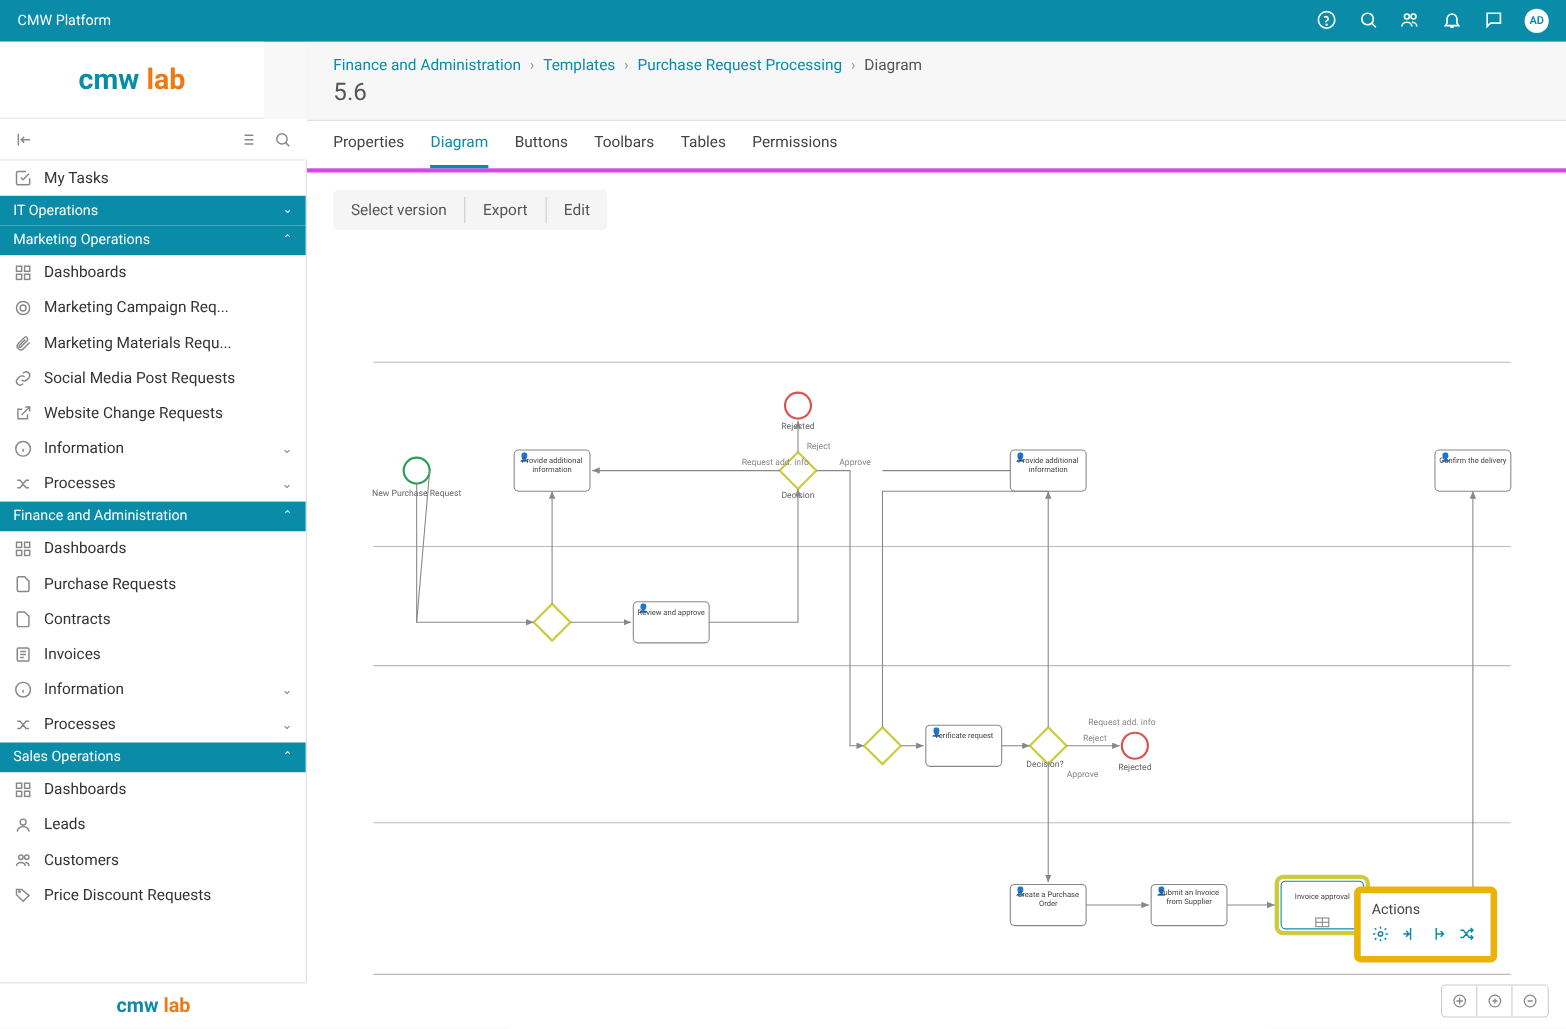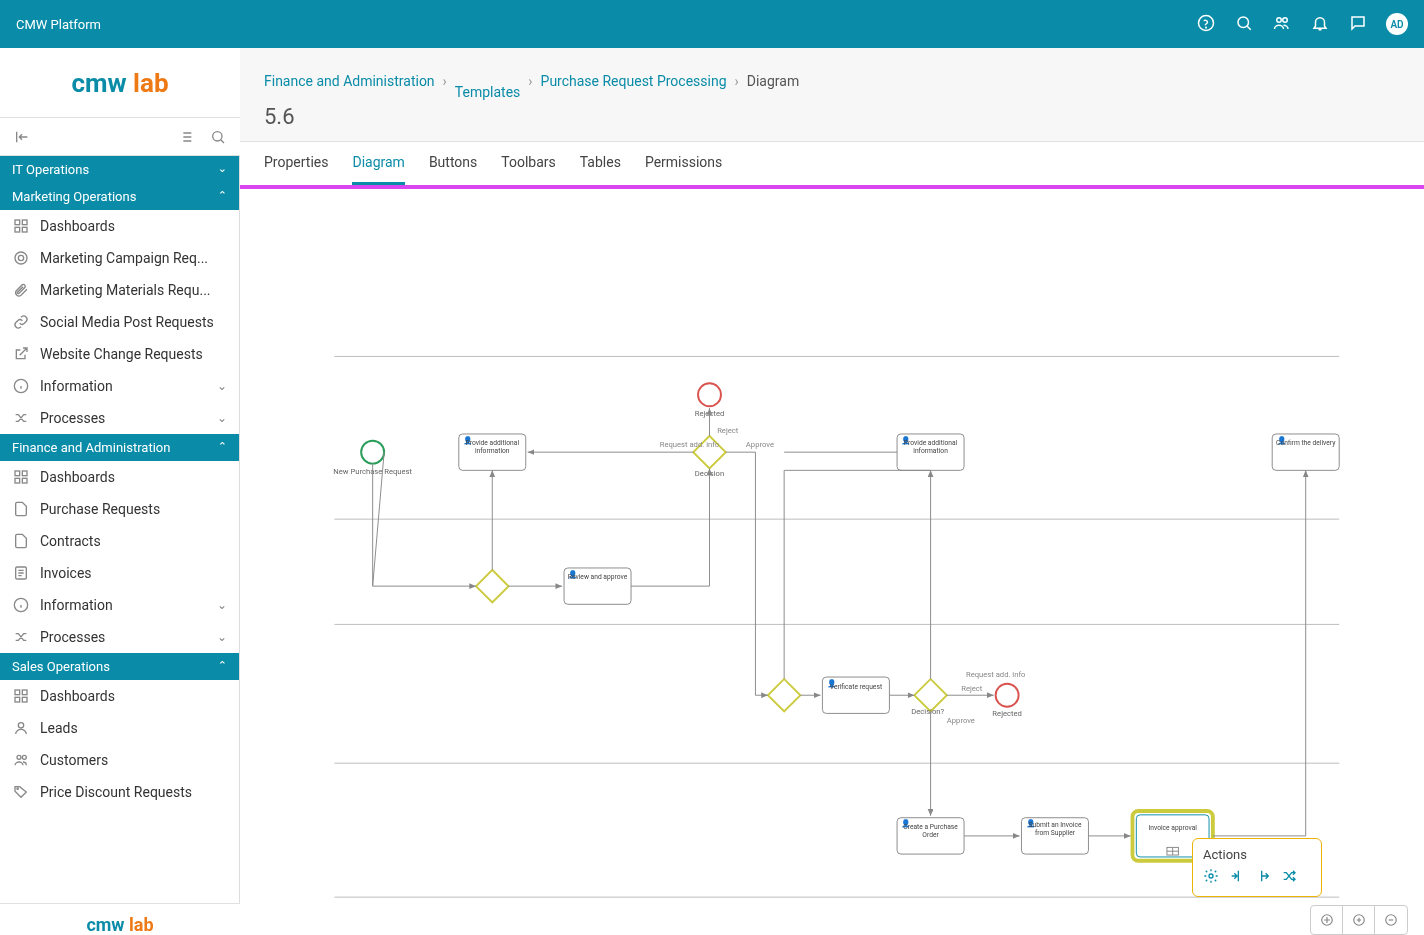--- a/index.html
+++ b/index.html
@@ -1,27 +1,27 @@
 <!DOCTYPE html>
 <html><head>
 <meta charset="utf-8">
 <style>
 *{margin:0;padding:0;box-sizing:border-box;font-family:-apple-system,BlinkMacSystemFont,"Segoe UI",Roboto,sans-serif}
 body{background:#f5f5f5;overflow:hidden}
-.topbar{background:#0a8ca8;height:48px;display:flex;align-items:center;justify-content:space-between;padding:0 16px;color:#fff}
+.topbar{background:#0a8ca8;height:38px;display:flex;align-items:center;justify-content:space-between;padding:0 16px;color:#fff}
 .topbar-title{font-size:13px;font-weight:400}
 .topbar-icons{display:flex;gap:18px;}
 .topbar-icon{width:20px;height:20px;cursor:pointer;display:flex;align-items:center;justify-content:center}
 .avatar{width:22px;height:22px;border-radius:50%;background:#fff;color:#0a8ca8;display:flex;align-items:center;justify-content:center;font-size:10px;font-weight:600}
 .main-layout{display:flex;height:calc(100vh - 38px)}
 .logo-area{width:240px;height:70px;display:flex;align-items:center;justify-content:center;background:#fff;border-bottom:1px solid #e0e0e0}
 .logo-text{font-size:26px;font-weight:700}
 .logo-cmw{color:#0a8ca8}
 .logo-lab{color:#ee7a15}
-.left-col{width:240px;display:flex;flex-direction:column;background:#f8f8f8}
+.left-col{width:279px;display:flex;flex-direction:column;background:#f8f8f8}
 .sidebar-top{height:38px;display:flex;align-items:center;padding:0 10px;border-bottom:1px solid #e0e0e0;gap:8px;background:#fff}
 .sidebar-top-spacer{flex:1}
 .sidebar-icon-btn{width:24px;height:24px;display:flex;align-items:center;justify-content:center;color:#888;cursor:pointer}
 .sidebar-body{flex:1;overflow-y:auto;background:#fff;border-right:1px solid #ddd}
 .sidebar-item{display:flex;align-items:center;padding:7px 12px;font-size:14px;color:#333;cursor:pointer;gap:10px}
 .sidebar-item-icon{width:18px;height:18px;flex-shrink:0;color:#888;display:flex;align-items:center;justify-content:center}
 .sidebar-item-label{flex:1;white-space:nowrap;overflow:hidden;text-overflow:ellipsis}
 .sidebar-item-chevron{color:#888;font-size:12px}
 .sidebar-header{background:#0a8ca8;color:#fff;padding:6px 12px;font-size:13px;display:flex;align-items:flex-start;justify-content:space-between;cursor:pointer}
 .sidebar-header-chevron{font-size:11px}
@@ -37,21 +37,21 @@
 .tab{padding:12px 0;font-size:14px;color:#444;cursor:pointer;border-bottom:3px solid transparent}
 .tab.active{color:#0a8ca8;border-bottom-color:#0a8ca8}
 .canvas-wrap{flex:1;background:#fff;margin:0;position:relative;overflow:hidden}
 .toolbar-pill{position:absolute;top:16px;left:24px;background:#f5f5f5;border-radius:4px;display:flex;align-items:center;padding:6px 0}
 .toolbar-opt{padding:4px 16px;font-size:14px;color:#555;cursor:pointer;border-right:1px solid #ccc}
 .toolbar-opt:last-child{border-right:none}
 .diagram-svg{position:absolute;inset:0;width:100%;height:100%}
 .zoom-controls{position:absolute;bottom:10px;right:16px;background:#fff;border:1px solid #ccc;border-radius:4px;display:flex}
 .zoom-btn{width:32px;height:28px;display:flex;align-items:center;justify-content:center;border-right:1px solid #ccc;color:#888;cursor:pointer;font-size:16px}
 .zoom-btn:last-child{border-right:none}
-.actions-panel{position:absolute;border:1px solid #eab308;border-radius:6px;background:#fff;padding:8px 10px;width:130px}
+.actions-panel{position:absolute;border:6px solid #eab308;border-radius:6px;background:#fff;padding:8px 10px;width:130px}
 .actions-title{font-size:13px;color:#444;margin-bottom:6px}
 .actions-icons{display:flex;gap:10px;color:#0a8ca8}
 .actions-icons span{cursor:pointer;font-size:16px}
 ::-webkit-scrollbar{width:8px}
 ::-webkit-scrollbar-thumb{background:#ccc;border-radius:4px}
 </style>
 </head>
 <body>
 
 <div class="topbar">
@@ -109,20 +109,28 @@
           </svg>
         </div>
       <div class="sidebar-icon-btn">
           <svg width="16" height="16" viewBox="0 0 24 24" fill="none" stroke="#888" stroke-width="2">
             <circle cx="11" cy="11" r="7"></circle>
             <path d="M21 21l-5-5"></path>
           </svg>
         </div>
     </div>
     <div class="sidebar-body" id="sidebar-body">
+        <div class="sidebar-item">
+          <span class="sidebar-item-icon">
+            <svg width="16" height="16" viewBox="0 0 24 24" fill="none" stroke="currentColor" stroke-width="2">
+              <path d="M9 11l3 3 8-8M21 12v7a2 2 0 01-2 2H5a2 2 0 01-2-2V5a2 2 0 012-2h11"></path>
+            </svg>
+          </span>
+          <span class="sidebar-item-label">My Tasks</span>
+        </div>
         <div class="sidebar-header">
           <span>IT Operations</span>
           <span class="sidebar-header-chevron">⌄</span>
         </div>
         <div class="sidebar-header">
           <span>Marketing Operations</span>
           <span class="sidebar-header-chevron">⌃</span>
         </div>
         <div class="sidebar-item">
           <span class="sidebar-item-icon">
@@ -293,37 +301,42 @@
     <div class="sidebar-footer">
       <span class="logo-text"><span class="logo-cmw">cmw</span><span class="logo-lab"> lab</span></span>
     </div>
   </div>
 
   <div class="right-col">
     <div class="breadcrumb-area">
       <div class="breadcrumb" id="breadcrumb">
           <span style="cursor: pointer;">Finance and Administration</span>
           <span class="breadcrumb-sep">›</span>
-          <span style="cursor: pointer; margin-top: 22px;">Templates</span>
+          <span style="cursor: pointer;">Templates</span>
           <span class="breadcrumb-sep">›</span>
           <span style="cursor: pointer;">Purchase Request Processing</span>
           <span class="breadcrumb-sep">›</span>
           <span class="breadcrumb-last">Diagram</span>
         </div>
       <div class="version-text">5.6</div>
     </div>
     <div class="tabs-bar" id="tabs-bar">
         <div class="tab">Properties</div>
         <div class="tab active">Diagram</div>
         <div class="tab">Buttons</div>
         <div class="tab">Toolbars</div>
         <div class="tab">Tables</div>
         <div class="tab">Permissions</div>
       </div>
     <div class="canvas-wrap">
+      <div class="toolbar-pill">
+        <div class="toolbar-opt">Select version</div>
+        <div class="toolbar-opt">Export</div>
+        <div class="toolbar-opt">Edit</div>
+      </div>
 
       <svg class="diagram-svg" viewBox="0 0 1080 790">
         <defs>
           <marker id="arrow" markerWidth="8" markerHeight="8" refX="7" refY="3" orient="auto">
               <path d="M0 0L7 3L0 6z" fill="#888"></path>
             </marker>
         </defs>
 
         <line x1="20" y1="175" x2="1070" y2="175" stroke="#bbb" stroke-width="1"></line>
         <line x1="20" y1="345" x2="1070" y2="345" stroke="#bbb" stroke-width="1"></line>

